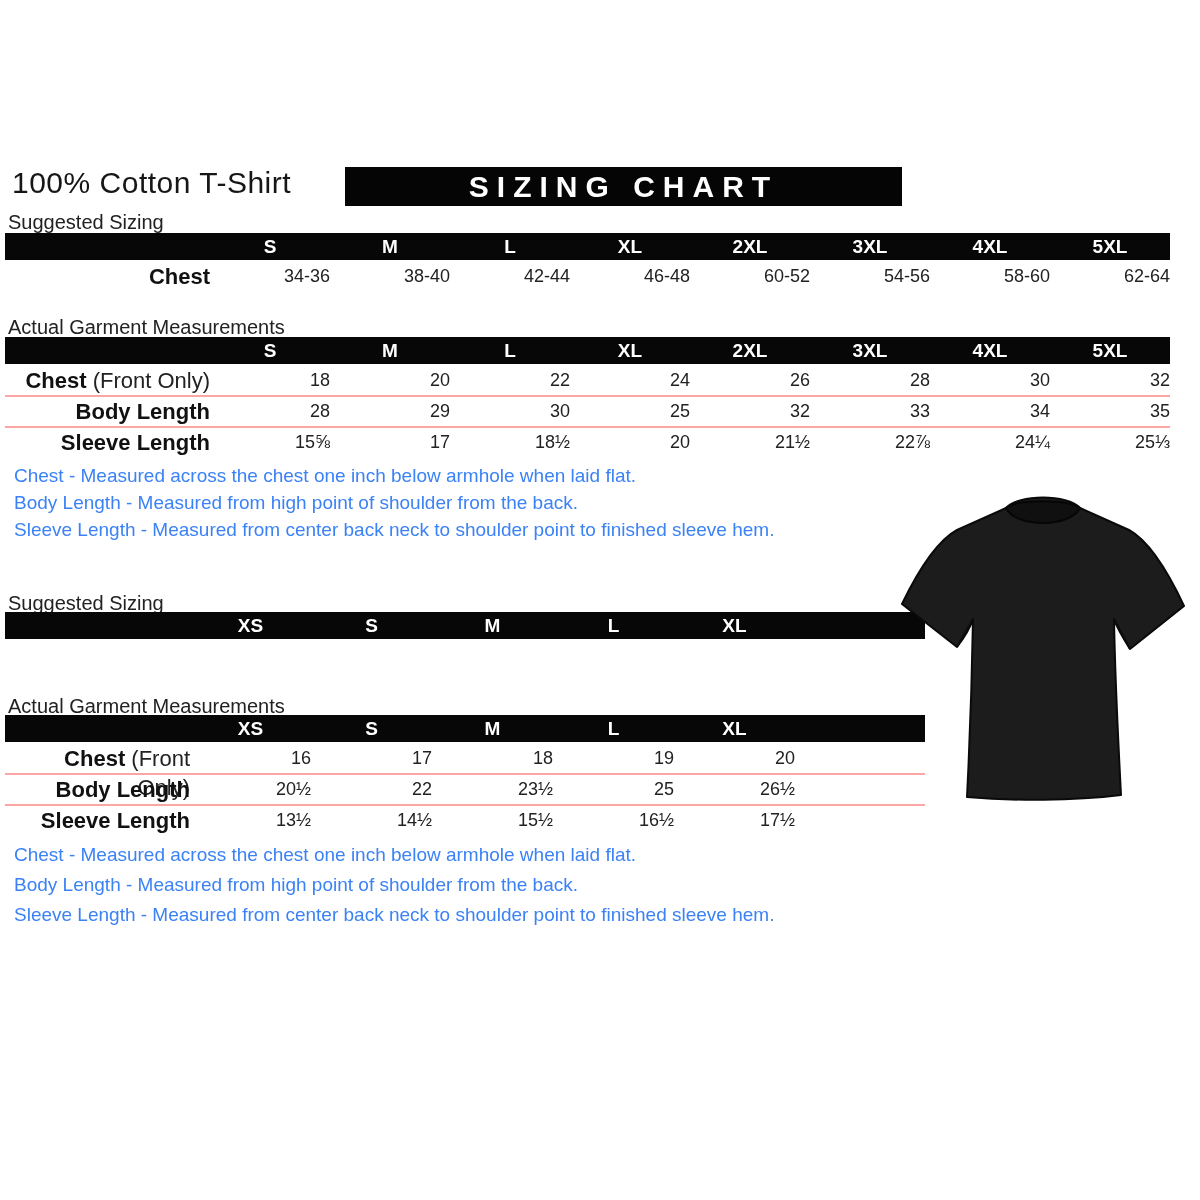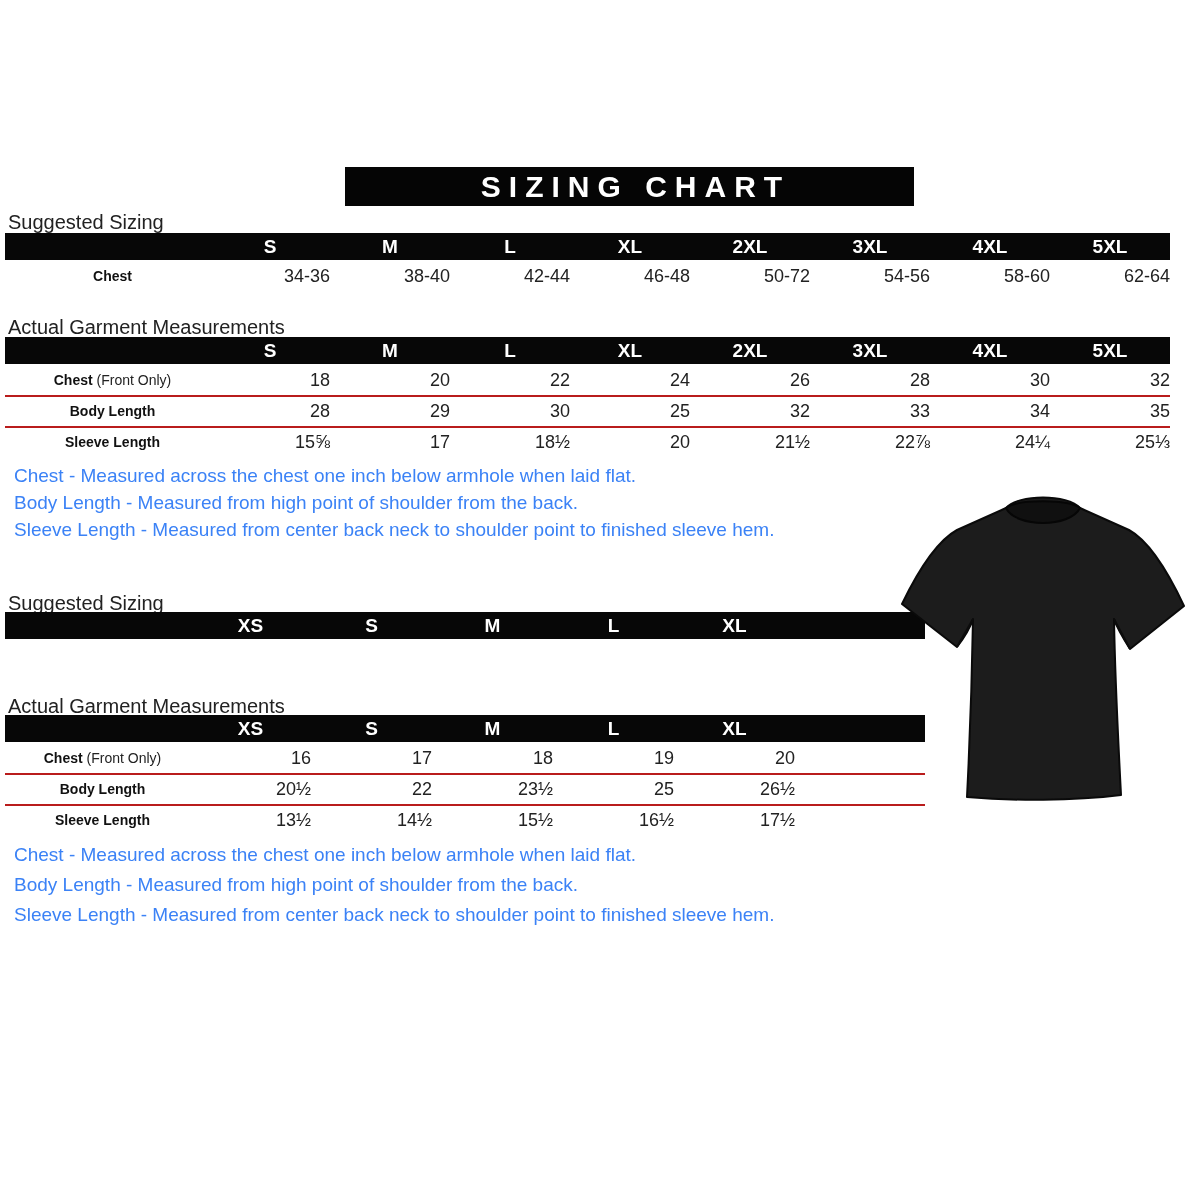--- a/index.html
+++ b/index.html
@@ -4,48 +4,49 @@
 <style>
   html,body{margin:0;padding:0;background:#fff;}
   body{font-family:"Liberation Sans","DejaVu Sans",sans-serif;color:#1a1a1a;}
   #page{position:relative;width:1200px;height:1200px;background:#fff;overflow:hidden;}
 
   .abs{position:absolute;}
 
   
   .page-title{font-size:30px;font-weight:400;color:#161616;letter-spacing:0.5px;}
   .banner{background:#050505;color:#fff;font-weight:bold;font-size:30px;
-          letter-spacing:8px;text-align:center;width:557px;height:39px;line-height:39px;padding-left:12px;}
+          letter-spacing:8px;text-align:center;width:557px;height:39px;line-height:39px;}
 
   .section-label{font-size:20px;color:#222;}
   .youth-title{font-size:27px;font-weight:bold;color:#111;}
 
   
   .trow{display:grid;}
   .g-adult{grid-template-columns:205px repeat(8,120px);width:1165px;}
   .g-youth{grid-template-columns:185px repeat(5,121px);width:920px;}
   .trow.head{background:#070707;}
   .trow.head .th{color:#fff;font-weight:bold;font-size:19px;text-align:center;line-height:27px;height:27px;}
   .trow.data{background:#fff;}
   .trow.data .cell{font-size:18px;text-align:right;line-height:29px;height:29px;color:#222;}
-  .trow.data .lbl{text-align:center;padding-left:10px;font-size:14px;}
+  .trow.data .lbl{text-align:right;padding-left:10px;font-size:22px;}
   .lbl .b{font-weight:bold;color:#111;}
-  .trow.sep{border-top:2px solid #b91c1c;}
+  .trow.sep{border-top:2px solid #fca5a5;}
   .trow.gap{margin-top:2px;}
 
   .note{font-size:19px;color:#3b82f6;line-height:27px;white-space:nowrap;}
 
   
   .shirt{width:300px;height:335px;}
 </style>
 </head>
 <body>
 
 <div id="page">
 
+  <div class="abs page-title" style="left:12px;top:166px;">100% Cotton T-Shirt</div>
   <div class="abs banner" style="left:345px;top:167px;">SIZING CHART</div>
 
   <div class="abs section-label" style="left:8px;top:211px;">Suggested Sizing</div>
 
   <div class="abs" style="left:5px;top:233px;">
     <div class="trow head g-adult">
       <div class="th"></div>
       <div class="th">S</div>
       <div class="th">M</div>
       <div class="th">L</div>
@@ -54,21 +55,21 @@
       <div class="th">3XL</div>
       <div class="th">4XL</div>
       <div class="th">5XL</div>
     </div>
     <div class="trow data gap g-adult">
       <div class="cell lbl"><span class="b">Chest</span></div>
       <div class="cell">34-36</div>
       <div class="cell">38-40</div>
       <div class="cell">42-44</div>
       <div class="cell">46-48</div>
-      <div class="cell">50-72</div>
+      <div class="cell">60-52</div>
       <div class="cell">54-56</div>
       <div class="cell">58-60</div>
       <div class="cell">62-64</div>
     </div>
   </div>
 
   <div class="abs section-label" style="left:8px;top:316px;">Actual Garment Measurements</div>
 
   <div class="abs" style="left:5px;top:337px;">
     <div class="trow head g-adult">

